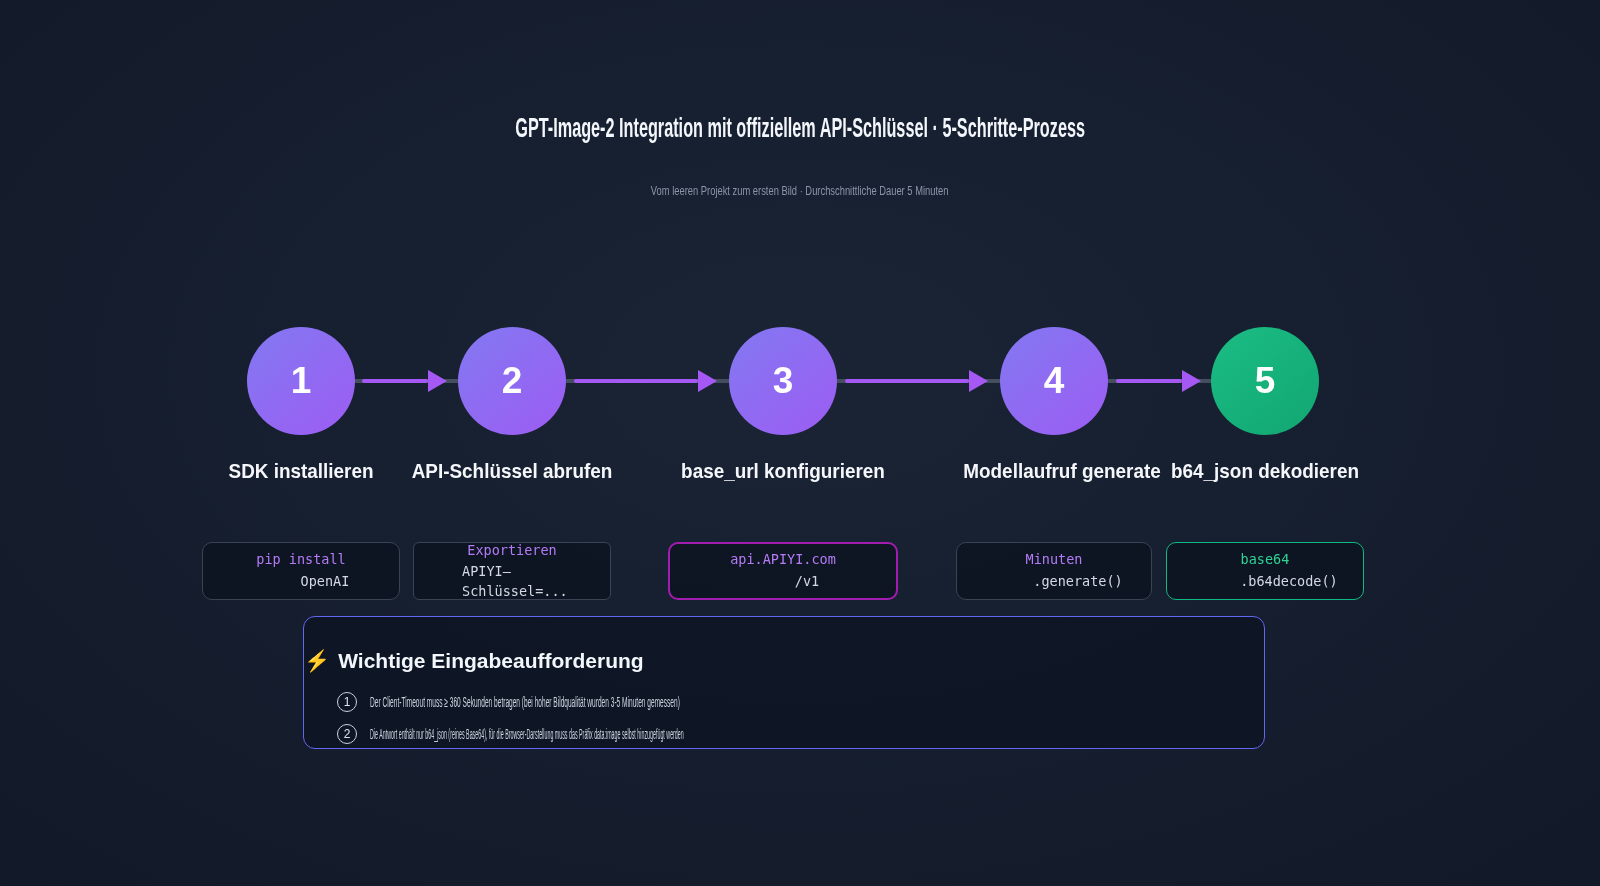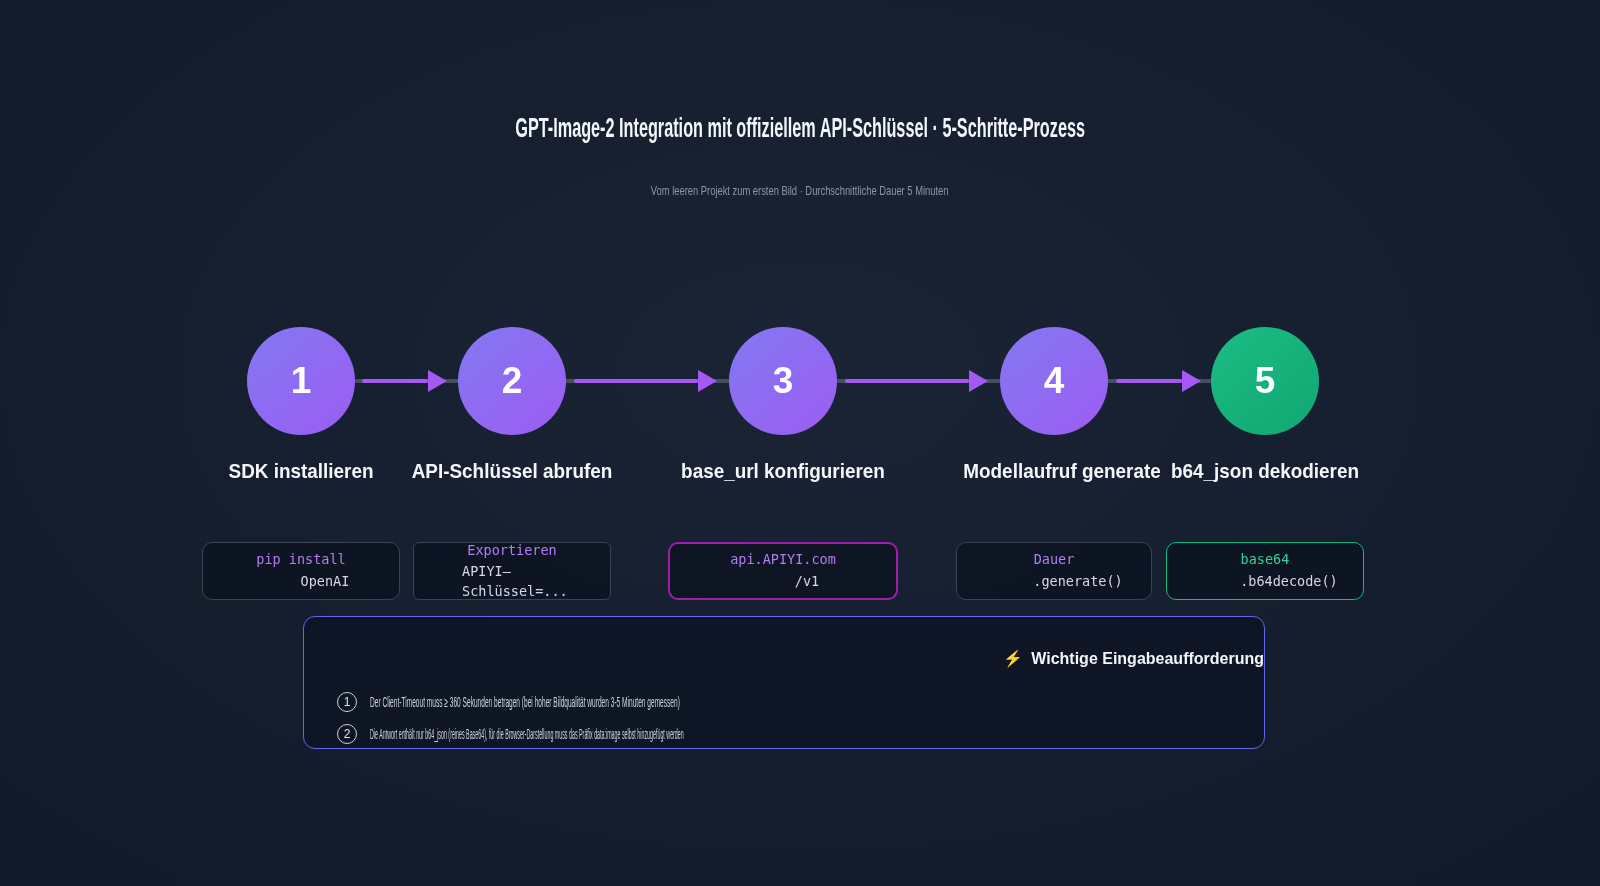--- a/index.html
+++ b/index.html
@@ -67,22 +67,22 @@
   .b5 .code1{color:#2fd394;}
   .code2{color:#d3dae3;margin-left:48px;}
 
   
   .panel{
     position:absolute;left:303px;top:616px;width:962px;height:133px;box-sizing:border-box;
     background:rgba(10,17,32,0.6);
     border:1.5px solid #6366f1;border-radius:12px;z-index:2;
   }
   .panel-title{
-    position:absolute;top:32px;left:0;width:100%;text-align:right;
-    color:#f3f6fa;font-size:16px;font-weight:bold;white-space:nowrap;
+    position:absolute;top:32px;left:0;width:100%;text-align:left;
+    color:#f3f6fa;font-size:21px;font-weight:bold;white-space:nowrap;
   }
   .bolt{color:#f6b40e;font-weight:normal;margin-right:8px;}
   .note-item{
     position:absolute;left:33px;height:22px;display:flex;align-items:center;gap:13px;
   }
   .ni1{top:74px;} .ni2{top:106px;}
   .badge{
     width:20px;height:20px;box-sizing:border-box;border:1.5px solid #c9d1dd;border-radius:50%;
     color:#dde4ee;font-size:12px;display:inline-flex;align-items:center;justify-content:center;flex:0 0 auto;
   }
@@ -134,21 +134,21 @@
 </div>
 <div class="codebox b2">
   <div class="code1">Exportieren</div>
   <div class="code2">APIYI–Schlüssel=...</div>
 </div>
 <div class="codebox b3">
   <div class="code1">api.APIYI.com</div>
   <div class="code2">/v1</div>
 </div>
 <div class="codebox b4">
-  <div class="code1">Dauer</div>
+  <div class="code1">Minuten</div>
   <div class="code2">.generate()</div>
 </div>
 <div class="codebox b5">
   <div class="code1">base64</div>
   <div class="code2">.b64decode()</div>
 </div>
 
 <div class="panel">
   <div class="panel-title">
     <span class="bolt">⚡</span><span>Wichtige Eingabeaufforderung</span>

